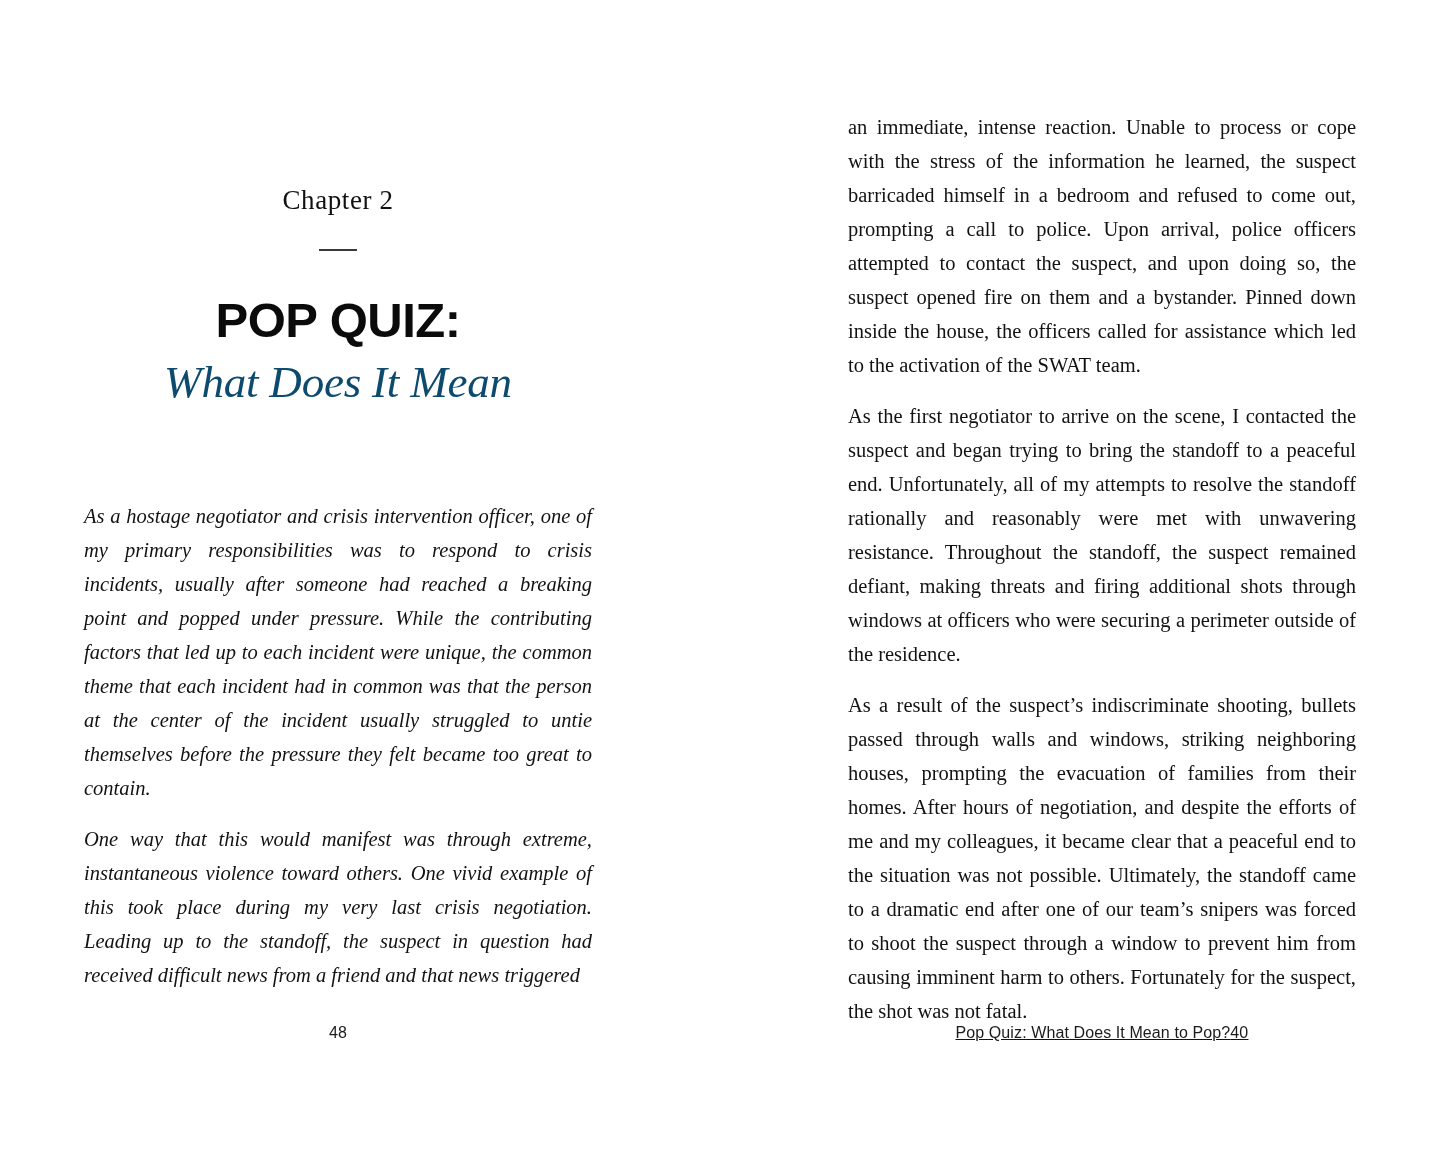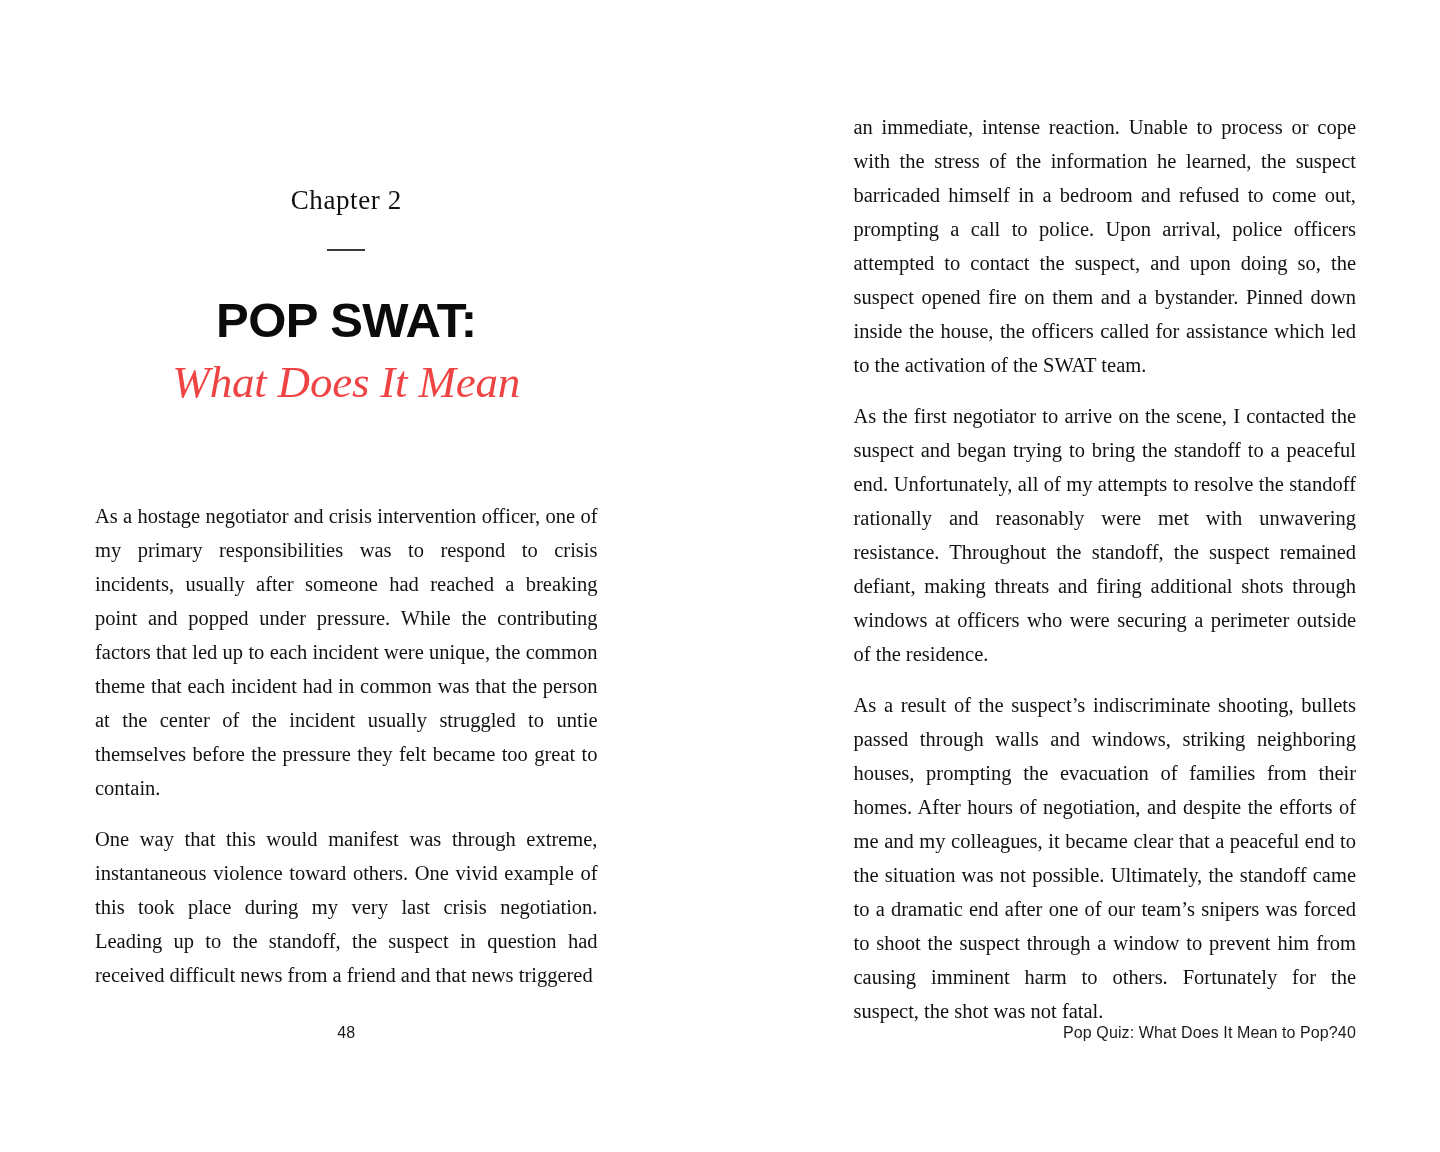--- a/index.html
+++ b/index.html
@@ -29,21 +29,20 @@
     position: relative;
     width: 720px;
     height: 1104px;
     background: #ffffff;
     box-sizing: border-box;
   }
 
   
   .page-left {
     padding: 0 128px 0 84px;
-    margin-left: 11px;
   }
   .page-right {
     padding: 0 84px 0 128px;
   }
 
   
   .chapter-opener {
     margin-top: 186px;
     text-align: center;
   }
@@ -71,21 +70,21 @@
     line-height: 1.0;
     color: #0b0b0b;
     margin: 45px 0 0 0;
   }
   .chapter-subtitle {
     font-family: "Liberation Serif", "DejaVu Serif", serif;
     font-style: italic;
     font-weight: 400;
     font-size: 45px;
     line-height: 1.30;
-    color: #ef4444;
+    color: #0c4a6e;
     margin: 8px 0 0 0;
     letter-spacing: -0.2px;
     text-align: center;
   }
   .chapter-subtitle .sub-line {
     display: block;
   }
 
   
   .body-copy {
@@ -99,20 +98,21 @@
     text-justify: inter-word;
     color: #121212;
     margin: 0 0 17px 0;
     hyphens: none;
   }
   .body-copy p:last-child {
     margin-bottom: 0;
   }
   .left-body {
     margin-top: 88px;
+    font-style: italic;
   }
   .right-body {
     margin-top: 110px;
   }
 
   
   .page-footer {
     position: absolute;
     bottom: 62px;
     left: 0;
@@ -120,21 +120,22 @@
     display: flex;
     align-items: baseline;
     box-sizing: border-box;
   }
   .page-left .page-footer {
     padding: 0 128px 0 84px;
     justify-content: center;
   }
   .page-right .page-footer {
     padding: 0 84px 0 128px;
-    justify-content: flex-end;
+    justify-content: center;
+    text-decoration: underline;
   }
   .folio {
     font-family: "Liberation Sans", "DejaVu Sans", sans-serif;
     font-size: 16px;
     color: #1b1b1b;
     letter-spacing: 0.2px;
   }
   .running-head {
     font-family: "Liberation Sans", "DejaVu Sans", sans-serif;
     font-size: 16px;
@@ -148,21 +149,21 @@
 
 <div class="spread">
 
   <div class="page page-left">
 
     <div class="chapter-opener">
       <div class="chapter-number">Chapter 2</div>
 
       <hr class="chapter-ornament">
 
-      <h1 class="chapter-title">POP SWAT:</h1>
+      <h1 class="chapter-title">POP QUIZ:</h1>
 
       <h2 class="chapter-subtitle">
         <span class="sub-line">What Does It Mean</span>
       </h2>
     </div>
 
     <div class="body-copy left-body">
       <p>As a hostage negotiator and crisis intervention officer, one of my primary responsibilities was to respond to crisis incidents, usually after someone had reached a breaking point and popped under pressure. While the contributing factors that led up to each incident were unique, the common theme that each incident had in common was that the person at the center of the incident usually struggled to untie themselves before the pressure they felt became too great to contain.</p>
       <p>One way that this would manifest was through extreme, instantaneous violence toward others. One vivid example of this took place during my very last crisis negotiation. Leading up to the standoff, the suspect in question had received difficult news from a friend and that news triggered</p>
     </div>

